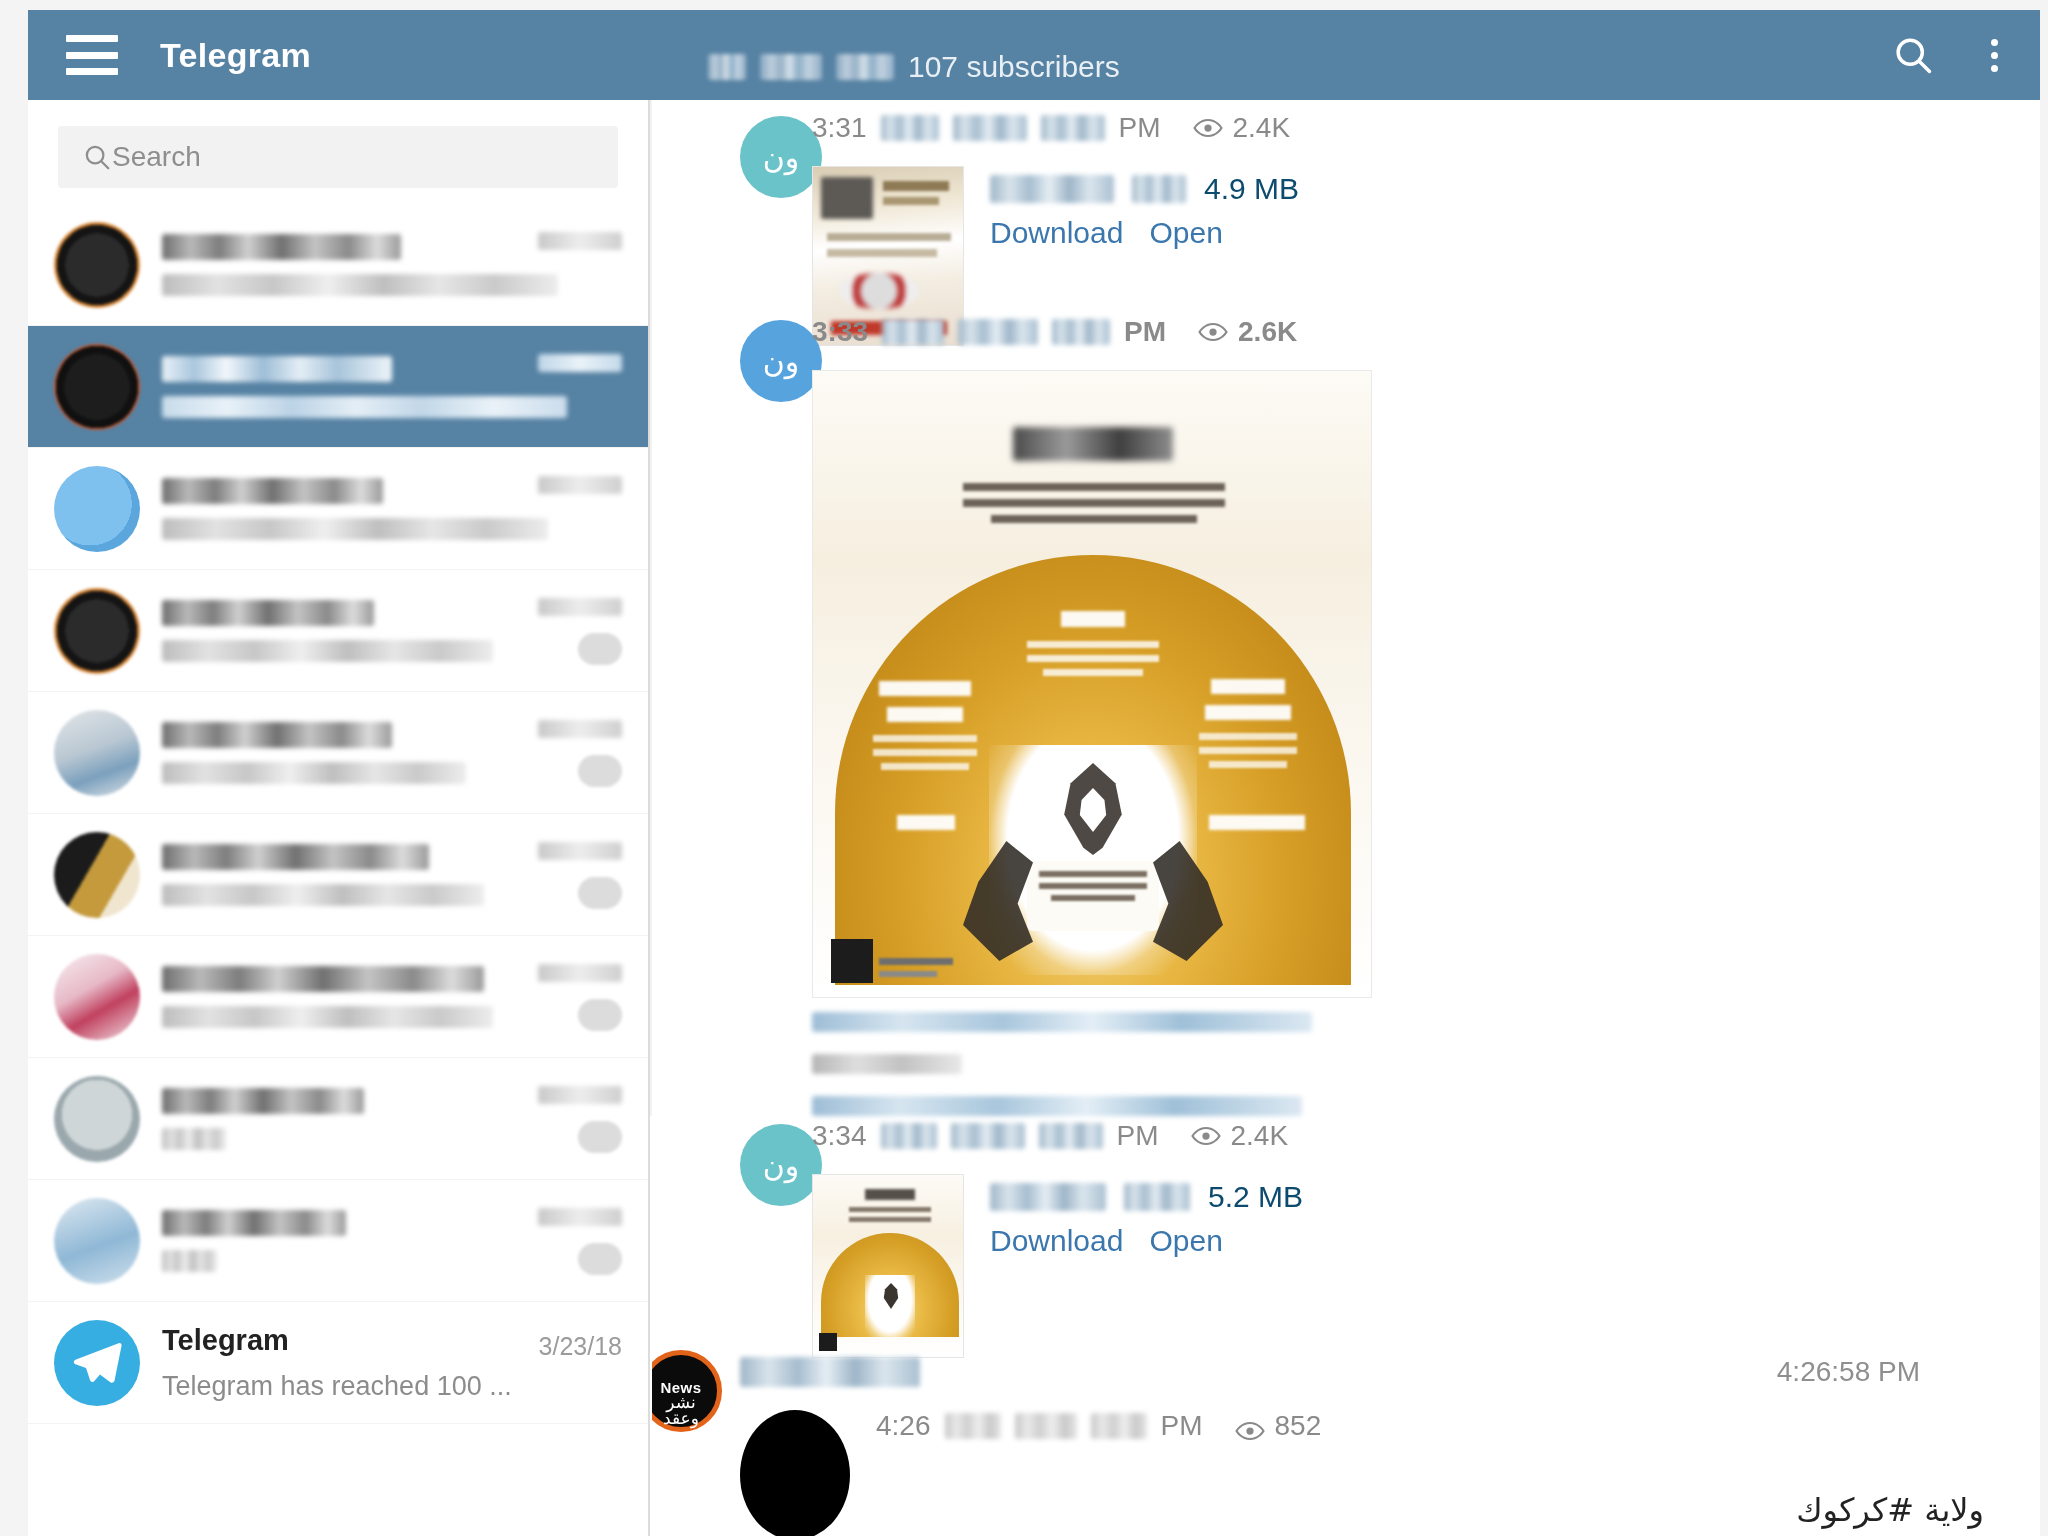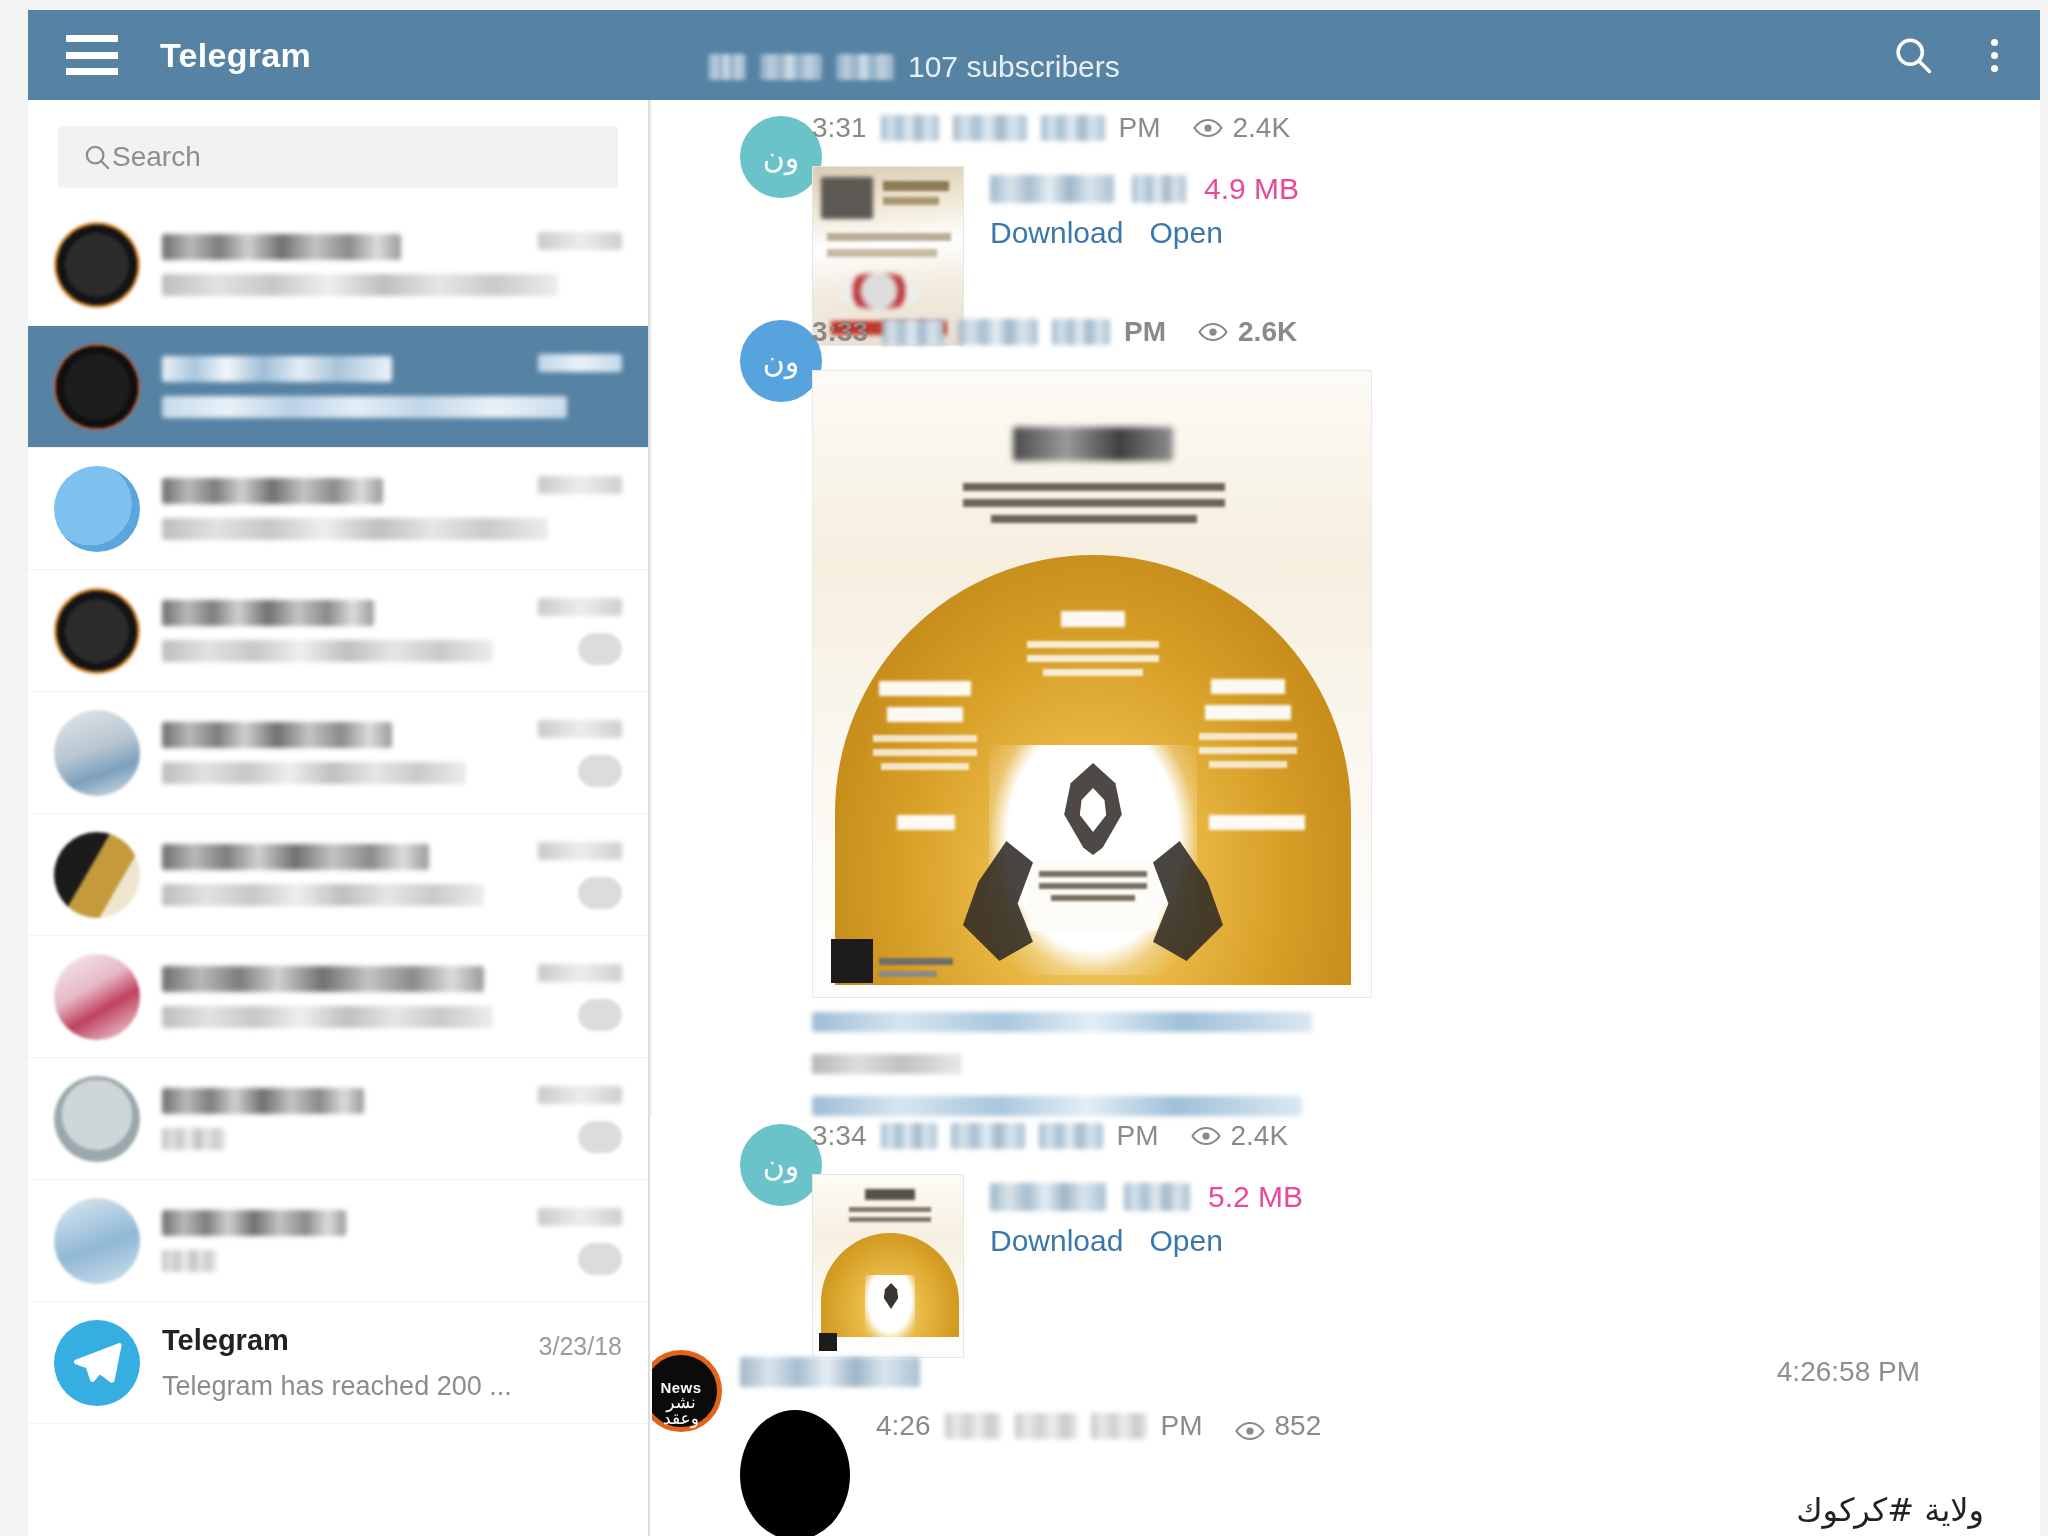--- a/index.html
+++ b/index.html
@@ -174,21 +174,21 @@
 
   .msg-head { display:flex; align-items:center; gap: 14px; font-size: 28px; color:#8a8a8a; }
   .views { display:flex; align-items:center; gap: 10px; color:#8a8a8a; font-size:28px; }
   .media-doc { display:flex; gap: 26px; align-items:flex-start; }
   .doc-thumb {
     width: 152px; height: 180px; border:1px solid #e5e5e5; background:#f6f3ee;
     overflow:hidden; position:relative;
   }
   .doc-meta { padding-top: 6px; }
   .doc-name-row { display:flex; align-items:center; gap:18px; }
-  .filesize { font-size:30px; color:#ec4899; }
+  .filesize { font-size:30px; color:#0c4a6e; }
   .doc-actions { display:flex; gap: 26px; margin-top: 10px; }
   .link-btn { color:#3b77ad; font-size:30px; cursor:pointer; }
 
   .poster {
     width: 560px; border:1px solid #e9e9e9; position:relative; overflow:hidden;
     background: linear-gradient(180deg,#fbf8f1 0%, #f7f1e4 40%, #ffffff 100%);
   }
   .caption-line {
     height: 20px; border-radius:3px; margin-top: 14px;
     background: linear-gradient(90deg,#9dbdd6 0%, #d6e5f0 18%, #a8c6dc 38%, #e3eef6 56%,
@@ -355,21 +355,21 @@
 
 
     <div class="chat-item">
       <div class="avatar av-telegram sharp">
         <svg viewBox="0 0 24 24" fill="#ffffff">
           <path d="M21.6 3.2 2.4 10.6c-.9.35-.88 1.62.03 1.94l4.7 1.64 1.8 5.5c.27.83 1.33 1.03 1.9.37l2.5-2.9 4.6 3.4c.7.52 1.7.13 1.87-.72L22.9 4.3c.16-.82-.6-1.45-1.3-1.1z"></path>
         </svg>
       </div>
       <div class="chat-text-real">
         <div class="chat-title-real">Telegram</div>
-        <div class="chat-sub-real">Telegram has reached 200 ...</div>
+        <div class="chat-sub-real">Telegram has reached 100 ...</div>
       </div>
       <div class="chat-date-real">3/23/18</div>
     </div>
   </div>
 
   <div class="messages">
 
     <div class="msg" style="left:0; top:0; width:1388px;">
       <div class="msg-avatar av-teal" style="left:88px; top:16px;">
         <span>ون</span>

